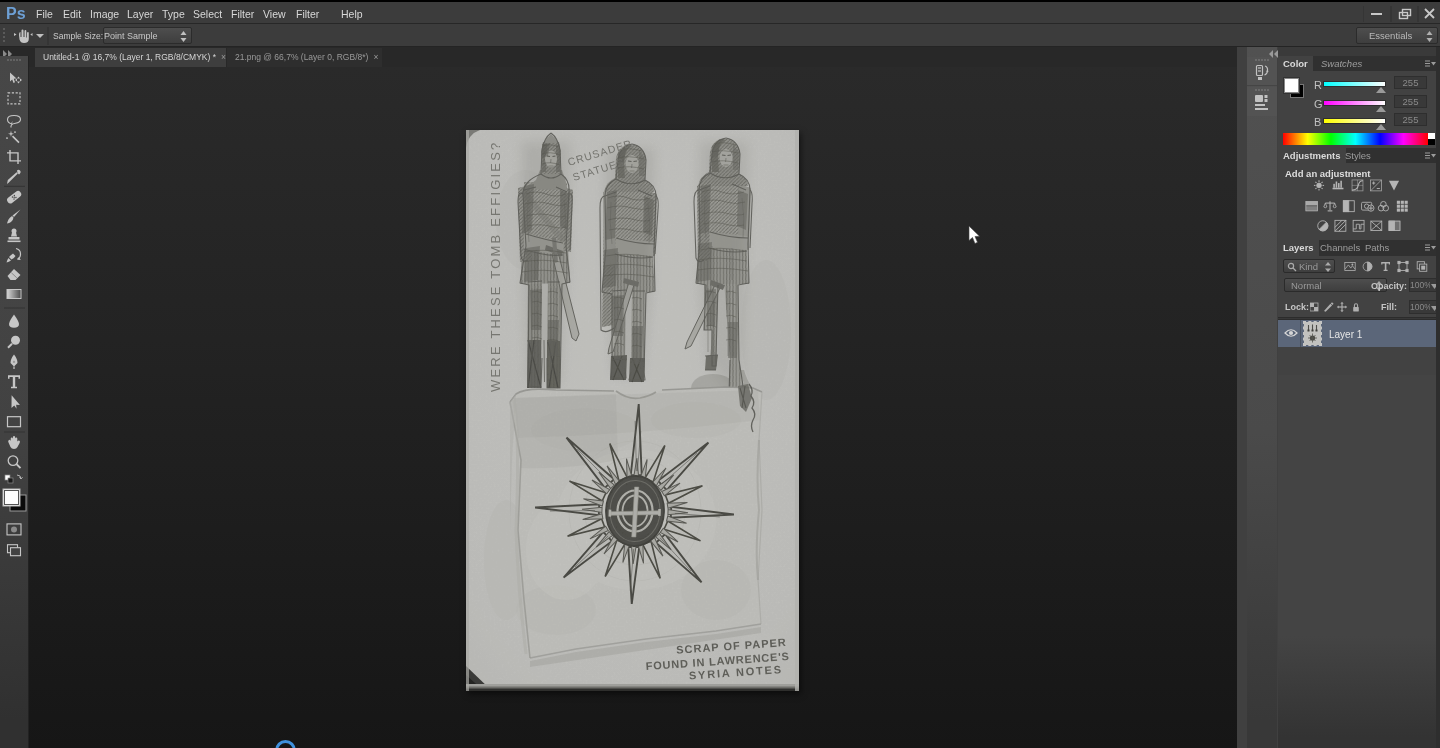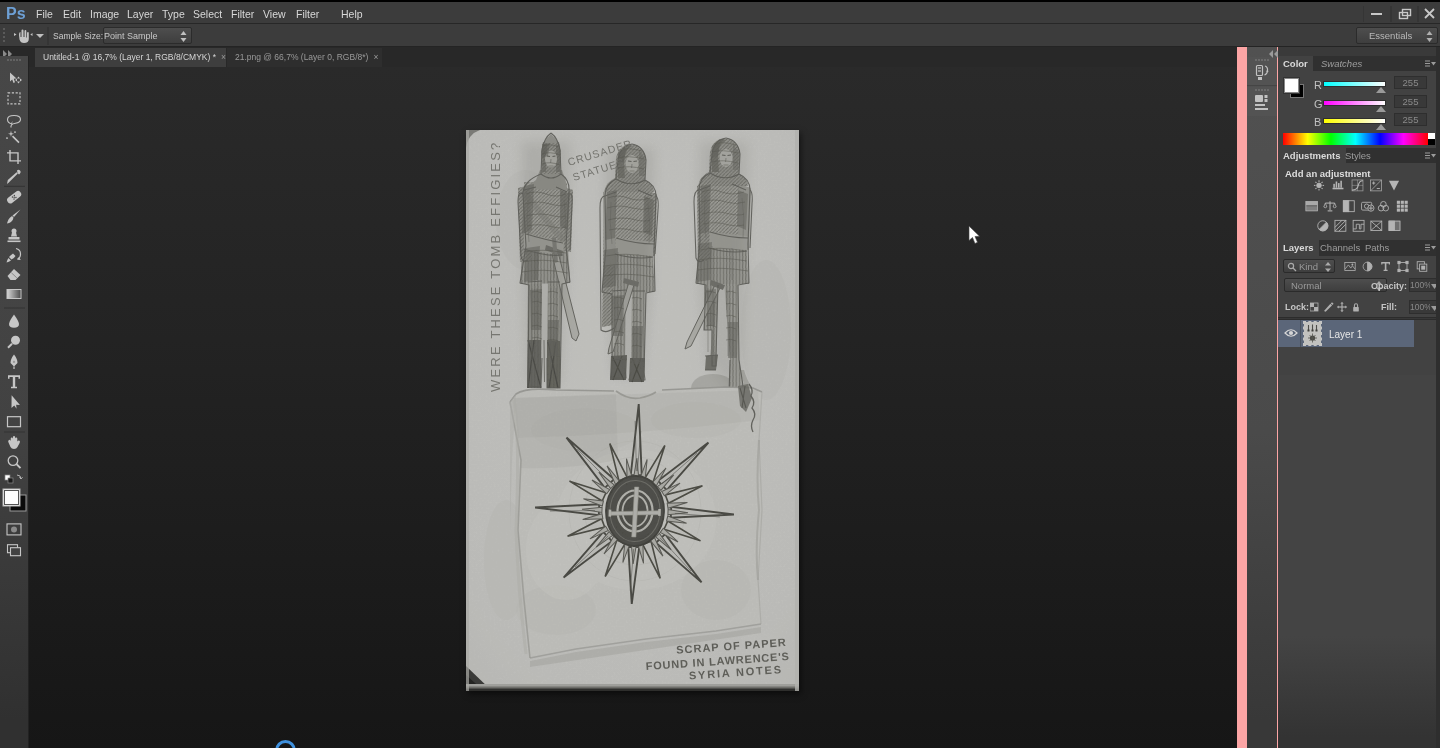--- a/index.html
+++ b/index.html
@@ -15,21 +15,21 @@
     background:#3c3c3c; border-top:1px solid #272727; border-bottom:1px solid #242424; }
   #tabstrip { position:absolute; left:0; top:47px; width:1237px; height:20px;
     background:#282828; }
   .tab { position:absolute; top:1px; height:19px; font-size:8.5px; line-height:19px; white-space:nowrap; }
   #canvas { position:absolute; left:29px; top:67px; width:1208px; height:681px;
     background:linear-gradient(#2a2a2a, #232323 40%, #161616); }
   #toolbar { position:absolute; left:0; top:56px; width:29px; height:692px;
     background:linear-gradient(#474747, #424242 55%, #303030 96%);
     border-right:1px solid #222; }
   #dock { position:absolute; left:1237px; top:47px; width:203px; height:701px;
-    background:#fca5a5; }
+    background:#404040; }
   #iconcol { position:absolute; left:10px; top:0px; width:30px; height:701px;
     background:linear-gradient(#515151, #4a4a4a 55%, #383838 96%); }
   #panels { position:absolute; left:41px; top:0; width:162px; height:701px;
     background:#424242; }
   .ptabrow { position:relative; width:100%; height:16px; background:#303030; }
   .ptab { position:absolute; top:0; height:16px; font-size:9.5px; line-height:16px;
     padding:0 5px; color:#9d9d9d; }
   .ptab.active { background:#424242; color:#dadada; font-weight:bold; }
   .dropbox { position:absolute; background:linear-gradient(#4e4e4e,#3e3e3e);
     border:1px solid #2b2b2b; border-radius:2px; color:#c7c7c7; font-size:11px; }
@@ -892,21 +892,21 @@
       </svg>
       <div class="abs" style="left:103px;top:46px;font-size:9px;font-weight:bold;color:#c6c6c6;">Fill:</div>
       <div class="valbox" style="left:131px;top:44px;width:21px;height:14px;line-height:13px;border-right:none;font-size:8.5px;">100%</div>
       <div class="abs" style="left:152px;top:44px;width:9px;height:14px;background:#393939;border:1px solid #2e2e2e;border-left:none;">
         <svg width="7" height="5" viewBox="0 0 7 5" style="position:absolute;left:1px;top:5px">
             <path d="M0 0 L7 0 L3.5 5 Z" fill="#9a9a9a"></path>
           </svg>
       </div>
       <div class="abs" style="left:0;top:61px;width:162px;height:3px;background:#383838;border-top:1px solid #2c2c2c;border-bottom:1px solid #2c2c2c;"></div>
 
-      <div class="abs" style="left:0;top:64px;width:136px;height:27.5px;background:#5b6679;">
+      <div class="abs" style="left:0;top:64px;width:162px;height:27.5px;background:#5b6679;">
         <svg class="abs" style="left:6px;top:8px" width="14" height="10" viewBox="0 0 14 10">
             <path d="M1 5 Q7 -1.5 13 5 Q7 11.5 1 5 Z" fill="none" stroke="#d6d6d6" stroke-width="1.2"></path>
             <circle cx="7" cy="5" r="2.1" fill="#d6d6d6"></circle>
           </svg>
         <div class="abs" style="left:22px;top:0;width:1px;height:27.5px;background:#4a5360;"></div>
         <div class="abs" style="left:26px;top:2px;width:17px;height:23px;background:#c9c9c6;outline:1px dashed #c5c5c5;">
           <svg width="17" height="23" viewBox="0 0 17 23">
             <rect width="17" height="23" fill="#c2c2bf"></rect>
             <g stroke="#4e4e4a" stroke-width="1.1" fill="none">
               <path d="M4.5 3 L4.5 9 M8.5 2.5 L8.5 9 M12.5 3 L12.5 9"></path>

